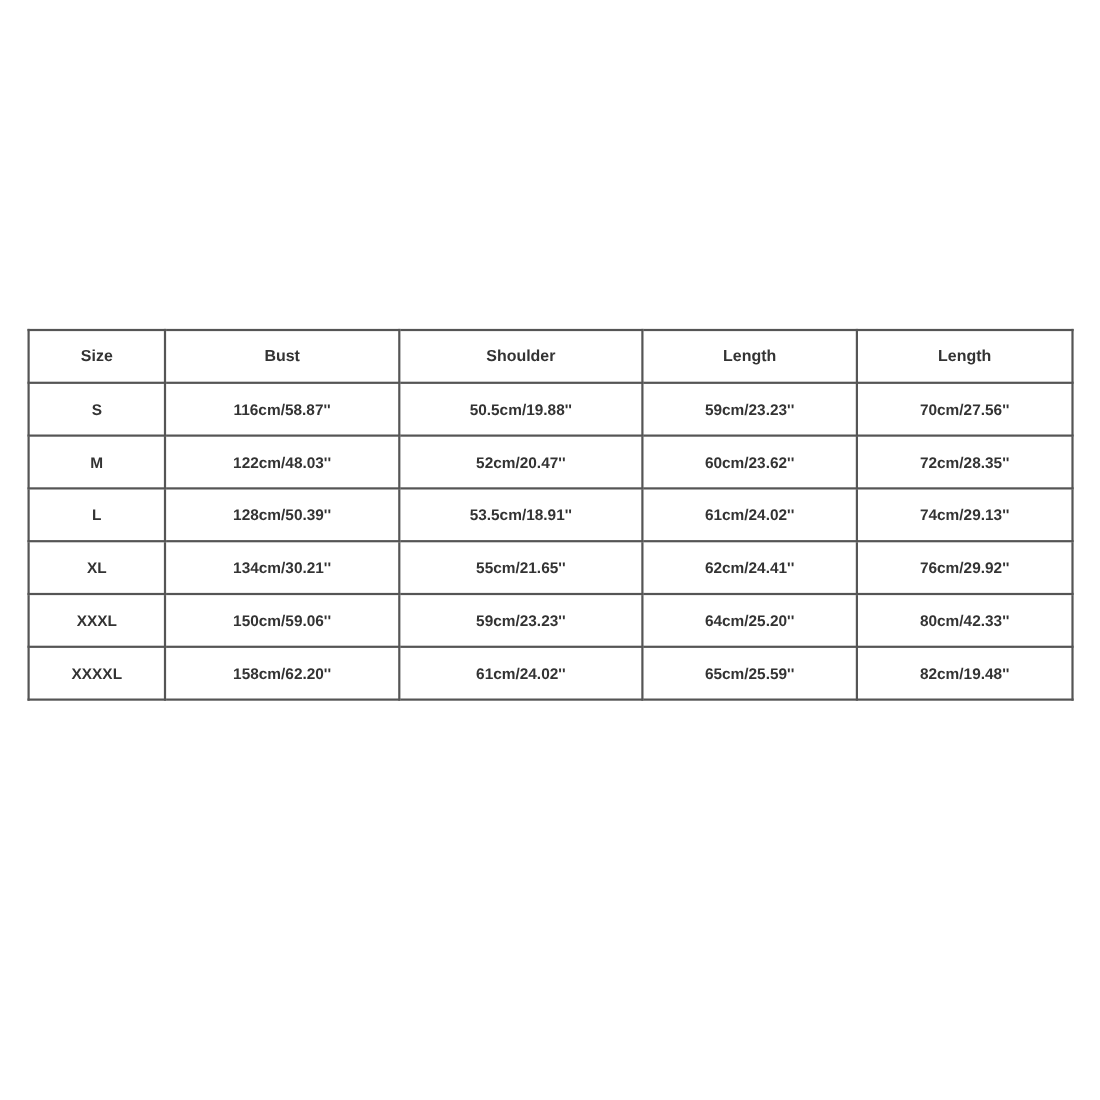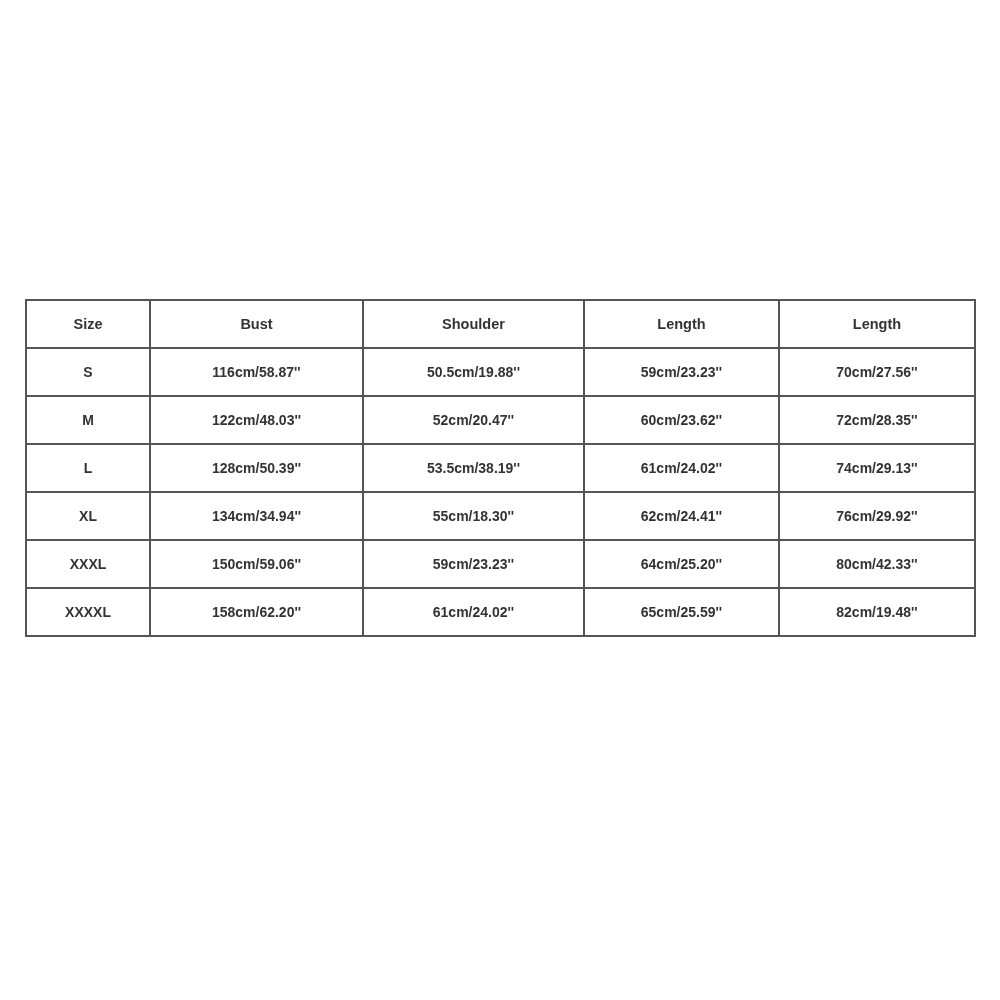--- a/index.html
+++ b/index.html
@@ -56,28 +56,28 @@
     <tr>
       <td>M</td>
       <td>122cm/48.03''</td>
       <td>52cm/20.47''</td>
       <td>60cm/23.62''</td>
       <td>72cm/28.35''</td>
     </tr>
     <tr>
       <td>L</td>
       <td>128cm/50.39''</td>
-      <td>53.5cm/38.19''</td>
+      <td>53.5cm/18.91''</td>
       <td>61cm/24.02''</td>
       <td>74cm/29.13''</td>
     </tr>
     <tr>
       <td>XL</td>
-      <td>134cm/34.94''</td>
-      <td>55cm/18.30''</td>
+      <td>134cm/30.21''</td>
+      <td>55cm/21.65''</td>
       <td>62cm/24.41''</td>
       <td>76cm/29.92''</td>
     </tr>
     <tr>
       <td>XXXL</td>
       <td>150cm/59.06''</td>
       <td>59cm/23.23''</td>
       <td>64cm/25.20''</td>
       <td>80cm/42.33''</td>
     </tr>

